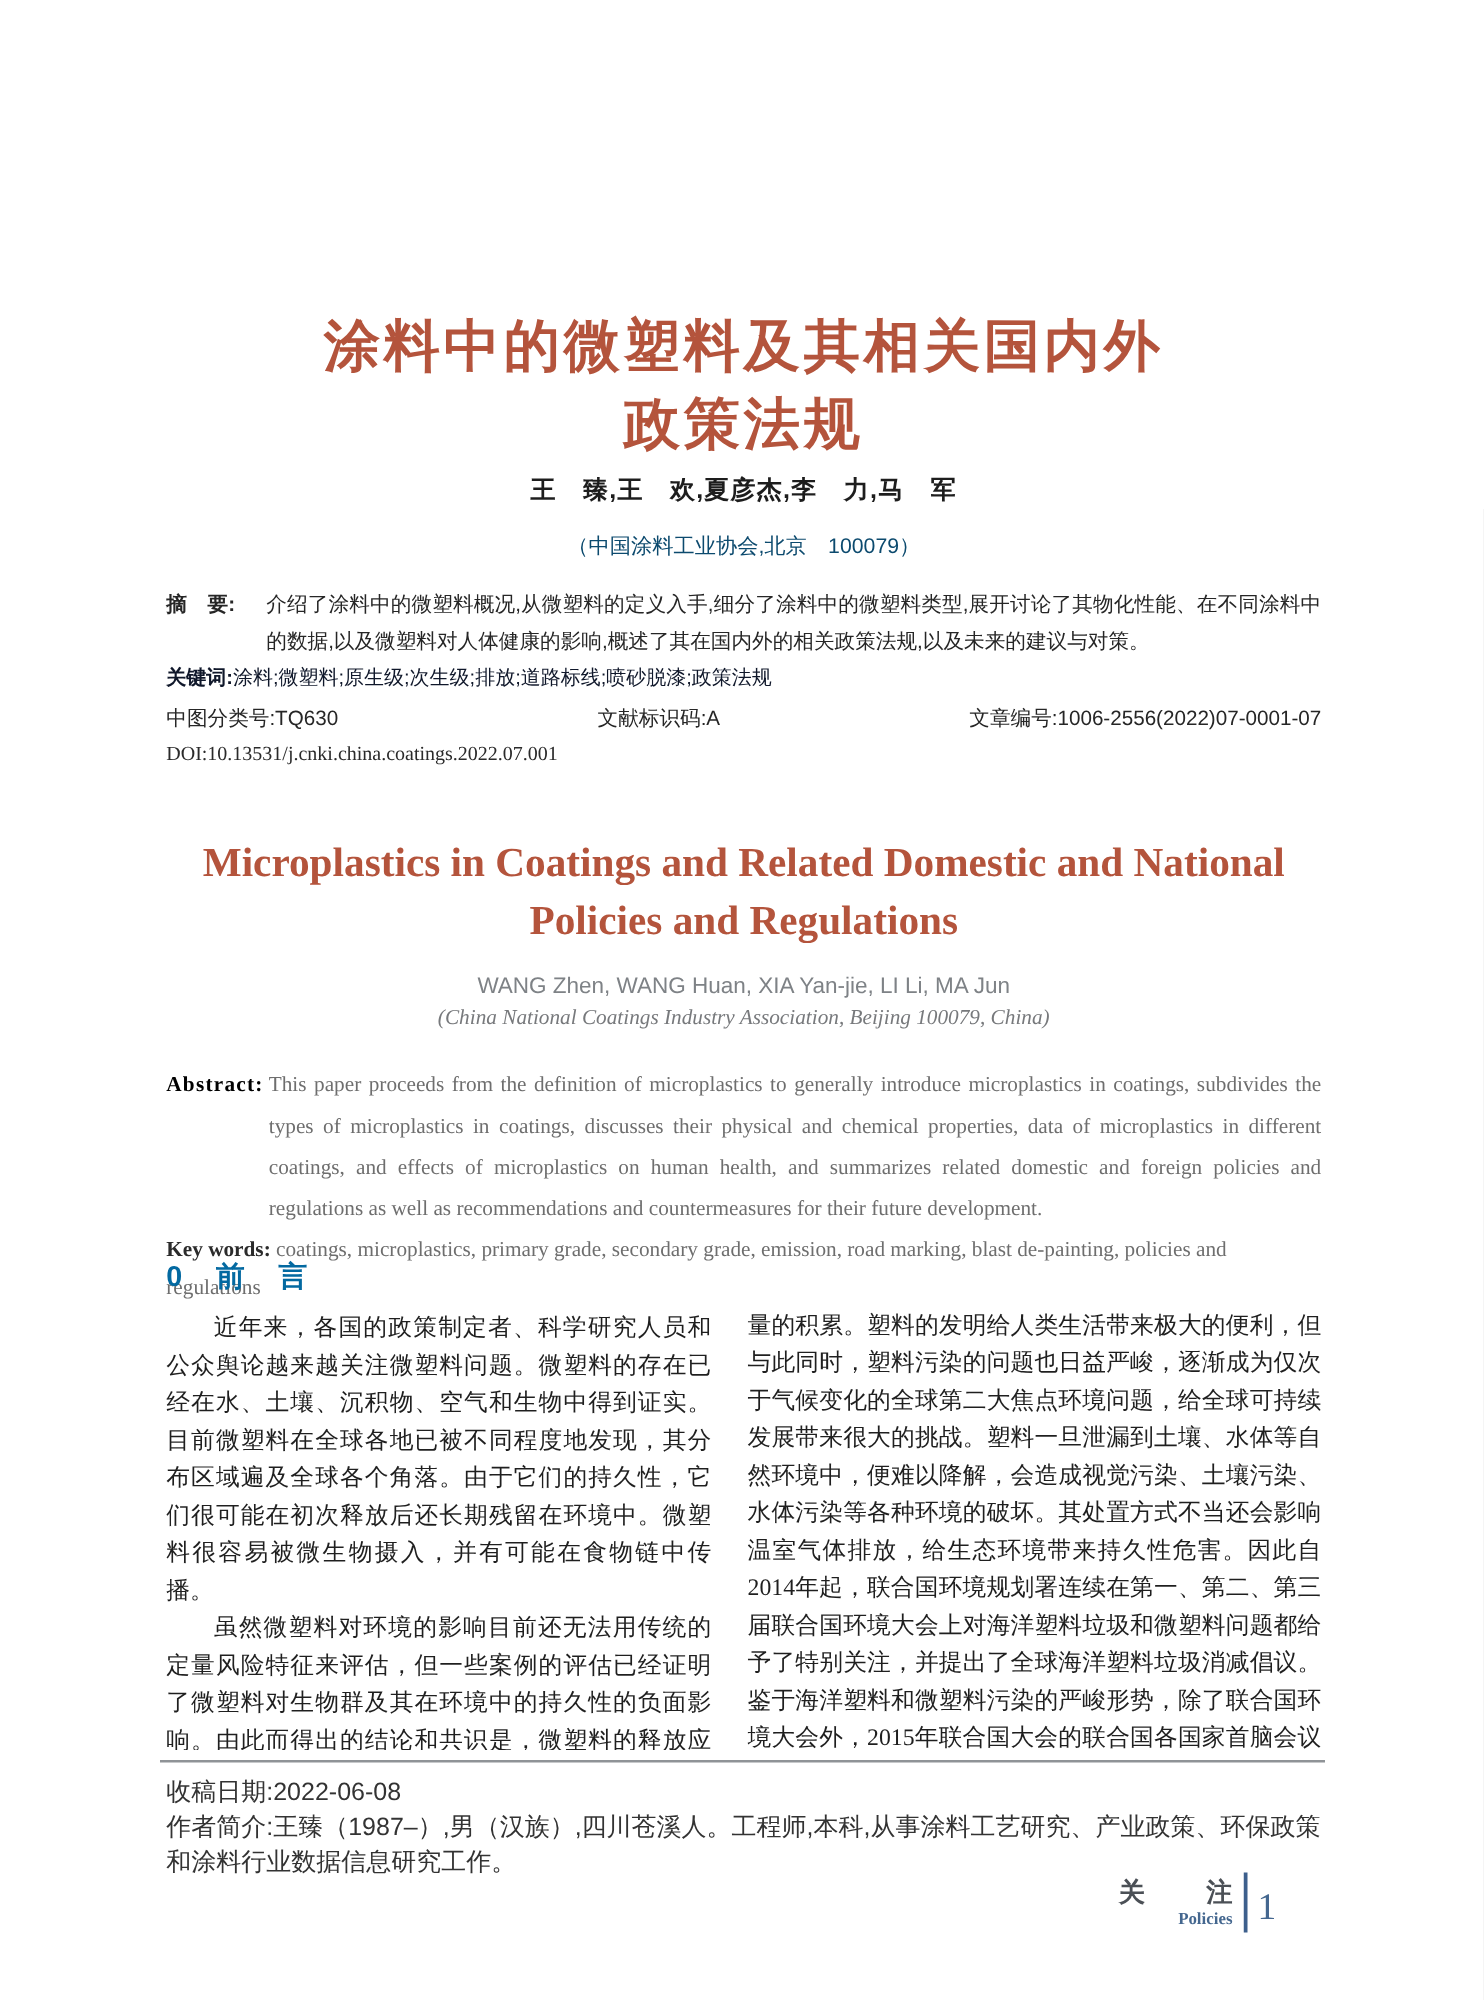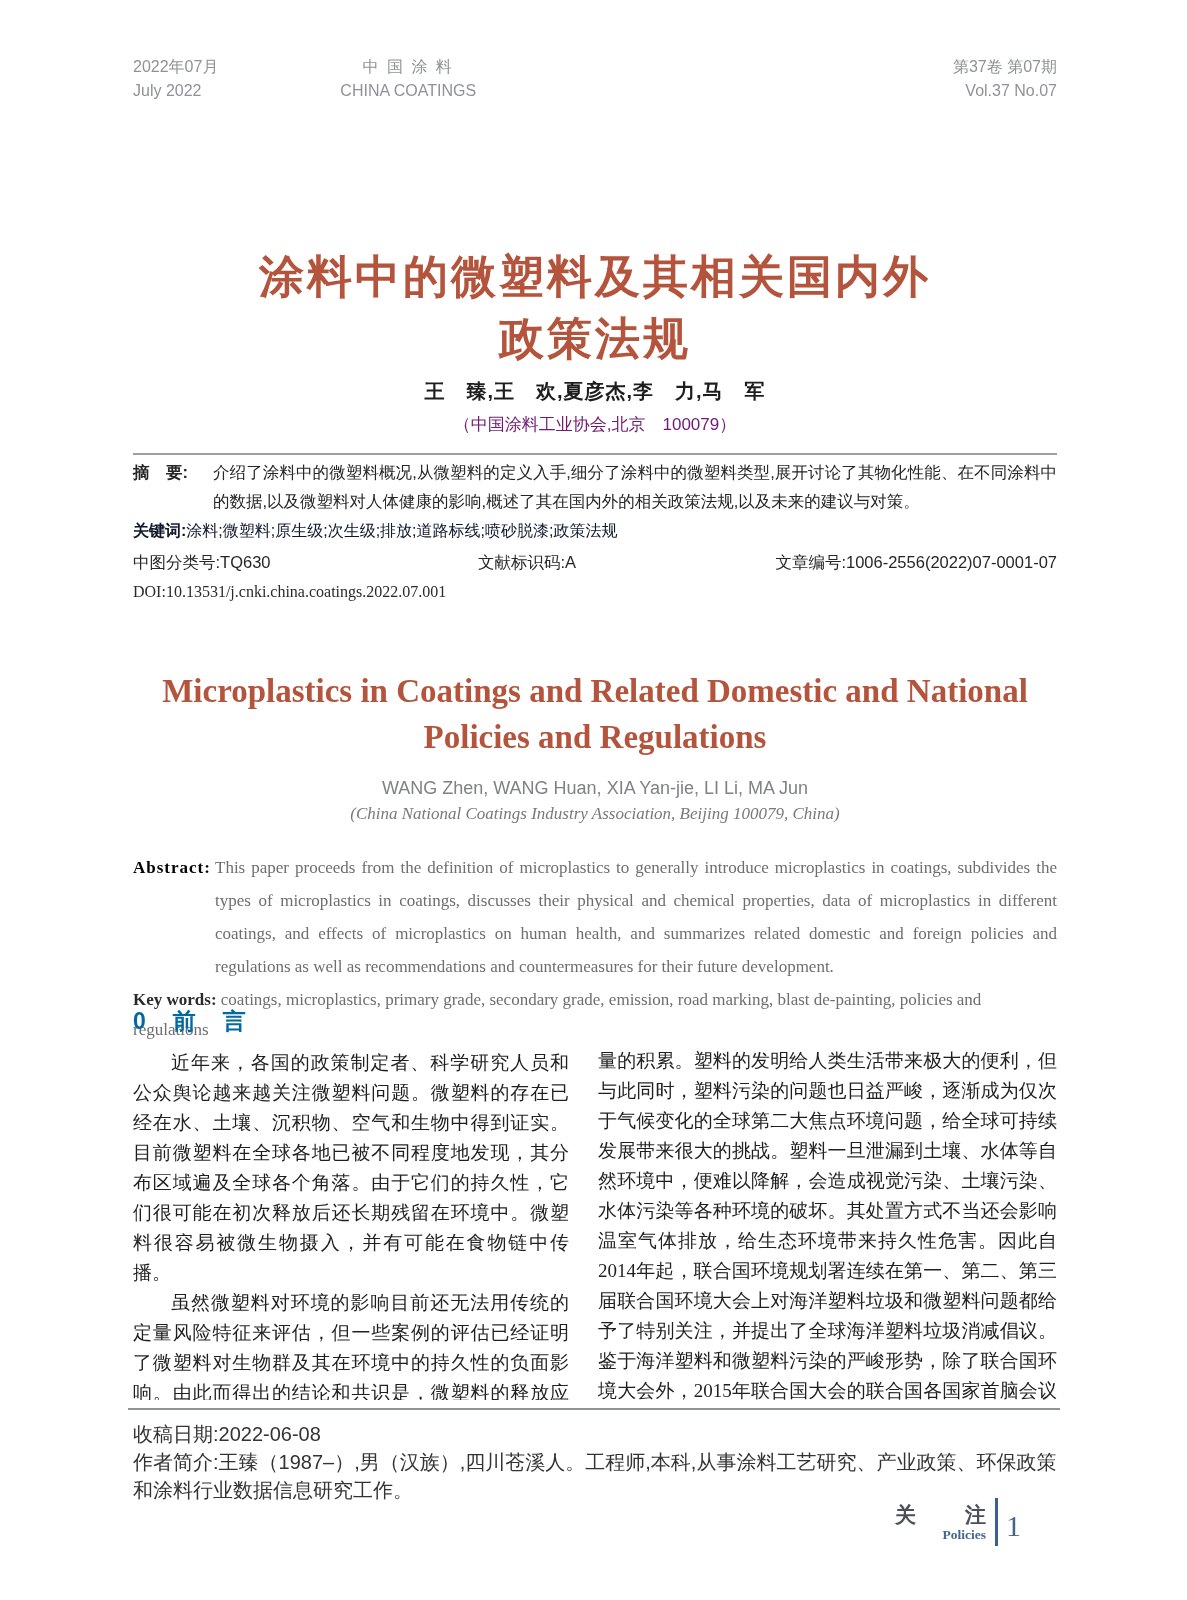--- a/index.html
+++ b/index.html
@@ -23,21 +23,21 @@
   
   .front { position:absolute; left:133px; top:246px; width:924px; }
   .cn-title {
     text-align:center; color:#b4543c; font-weight:bold;
     font-size:45px; line-height:62px; letter-spacing:3px;
   }
   .cn-authors {
     text-align:center; font-weight:bold; color:#1d1d1d;
     font-size:20px; margin-top:8px; letter-spacing:1px;
   }
-  .cn-affil { text-align:center; font-size:17px; color:#701a75; margin-top:8px; }
+  .cn-affil { text-align:center; font-size:17px; color:#0c4a6e; margin-top:20px; }
 
   .cn-abstract {
     position:relative; margin-top:22px; padding-left:80px;
     font-size:16.5px; line-height:29px; color:#262626; text-align:justify;
   }
   .cn-abstract .hang-label { position:absolute; left:0; top:0; font-weight:bold; }
   .cn-keywords { font-size:16px; line-height:29px; color:#0f172a; }
   .cn-keywords .lbl { font-weight:bold; }
 
   .meta-row {
@@ -96,34 +96,20 @@
   .pf-cn { color:#4b5056; font-weight:bold; font-size:21px; letter-spacing:14px; margin-right:-14px; line-height:24px; }
   .pf-en { color:#44678f; font-weight:bold; font-size:13.5px; font-family:"Liberation Serif", serif; line-height:15px; }
   .pf-bar { width:3px; height:48px; background:#3d5f8c; margin-right:8px; }
   .pf-num { color:#44678f; font-family:"Liberation Serif", serif; font-size:30px; line-height:48px; padding-top:8px; }
 </style>
 </head>
 <body>
 
 <div class="page">
 
-  <div class="journal-header">
-    <div class="col-left">
-      <div>2022年07月</div>
-      <div class="en">July 2022</div>
-    </div>
-    <div class="col-center">
-      <div>中 国 涂 料</div>
-      <div class="en">CHINA COATINGS</div>
-    </div>
-    <div class="col-right">
-      <div>第37卷  第07期</div>
-      <div class="en">Vol.37  No.07</div>
-    </div>
-  </div>
 
   <div class="front">
     <div class="cn-title">
       <div>涂料中的微塑料及其相关国内外</div>
       <div>政策法规</div>
     </div>
     <div class="cn-authors">王　臻,王　欢,夏彦杰,李　力,马　军</div>
     <div class="cn-affil">（中国涂料工业协会,北京　100079）</div>
 
     <div class="cn-abstract">

